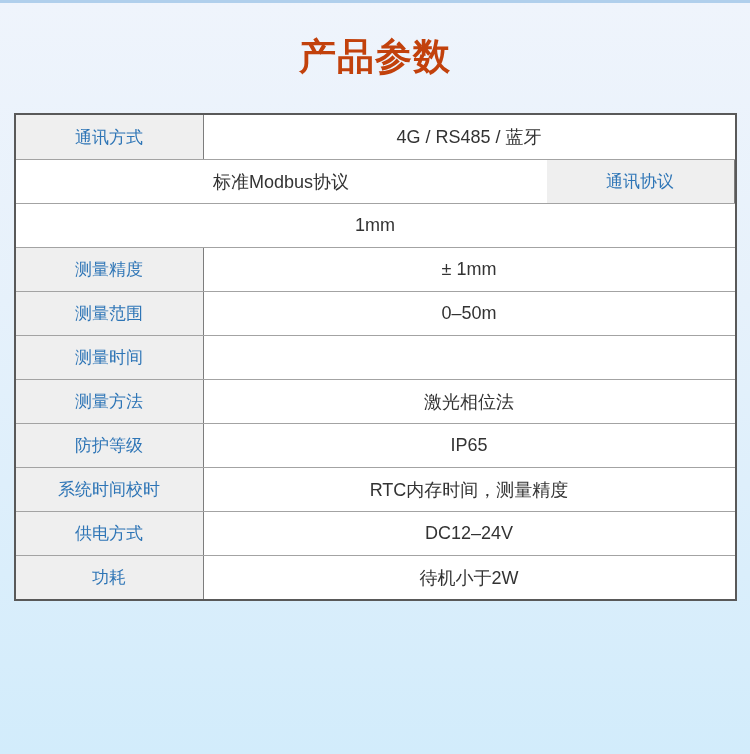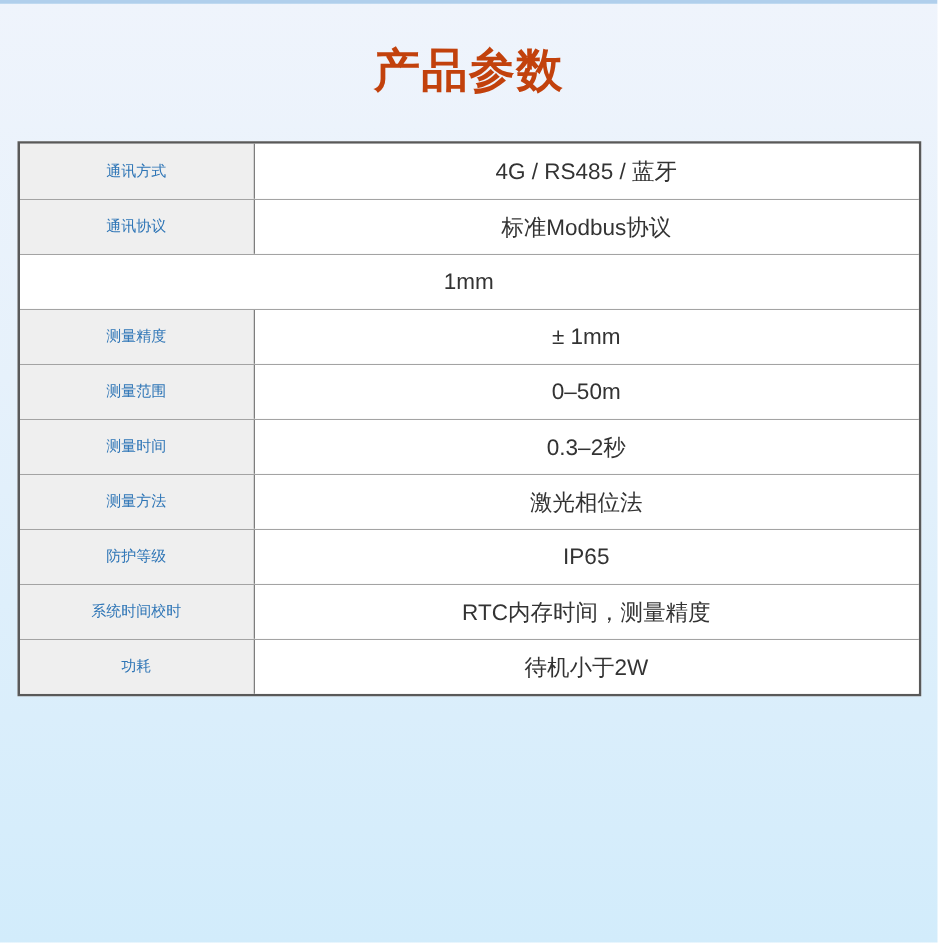--- a/index.html
+++ b/index.html
@@ -40,21 +40,21 @@
     display: flex;
     align-items: center;
     justify-content: center;
     white-space: nowrap;
   }
   .cell.label {
     width: 188px;
     background: #efefef;
     border-right: 1px solid #7d7d7d;
     color: #2e75b6;
-    font-size: 12px;
+    font-size: 17px;
   }
   .cell.value {
     flex: 1;
     background: #ffffff;
     color: #333333;
     font-size: 18px;
   }
 </style>
 </head>
 <body>
@@ -63,48 +63,51 @@
   <div class="top-strip"></div>
 
   <h1 class="page-title">产品参数</h1>
 
   <div class="param-table">
     <div class="param-row">
       <div class="cell label">通讯方式</div>
       <div class="cell value">4G / RS485 / 蓝牙</div>
     </div>
     <div class="param-row">
+      <div class="cell value">标准Modbus协议</div>
       <div class="cell label">通讯协议</div>
-      <div class="cell value">标准Modbus协议</div>
     </div>
     <div class="param-row">
       <div class="cell value">1mm</div>
     </div>
     <div class="param-row">
       <div class="cell label">测量精度</div>
       <div class="cell value">± 1mm</div>
     </div>
     <div class="param-row">
       <div class="cell label">测量范围</div>
       <div class="cell value">0–50m</div>
     </div>
     <div class="param-row">
       <div class="cell label">测量时间</div>
-      <div class="cell value">0.3–2秒</div>
     </div>
     <div class="param-row">
       <div class="cell label">测量方法</div>
       <div class="cell value">激光相位法</div>
     </div>
     <div class="param-row">
       <div class="cell label">防护等级</div>
       <div class="cell value">IP65</div>
     </div>
     <div class="param-row">
       <div class="cell label">系统时间校时</div>
       <div class="cell value">RTC内存时间，测量精度</div>
     </div>
     <div class="param-row">
+      <div class="cell label">供电方式</div>
+      <div class="cell value">DC12–24V</div>
+    </div>
+    <div class="param-row">
       <div class="cell label">功耗</div>
       <div class="cell value">待机小于2W</div>
     </div>
   </div>
 </div>
 
 </body></html>

